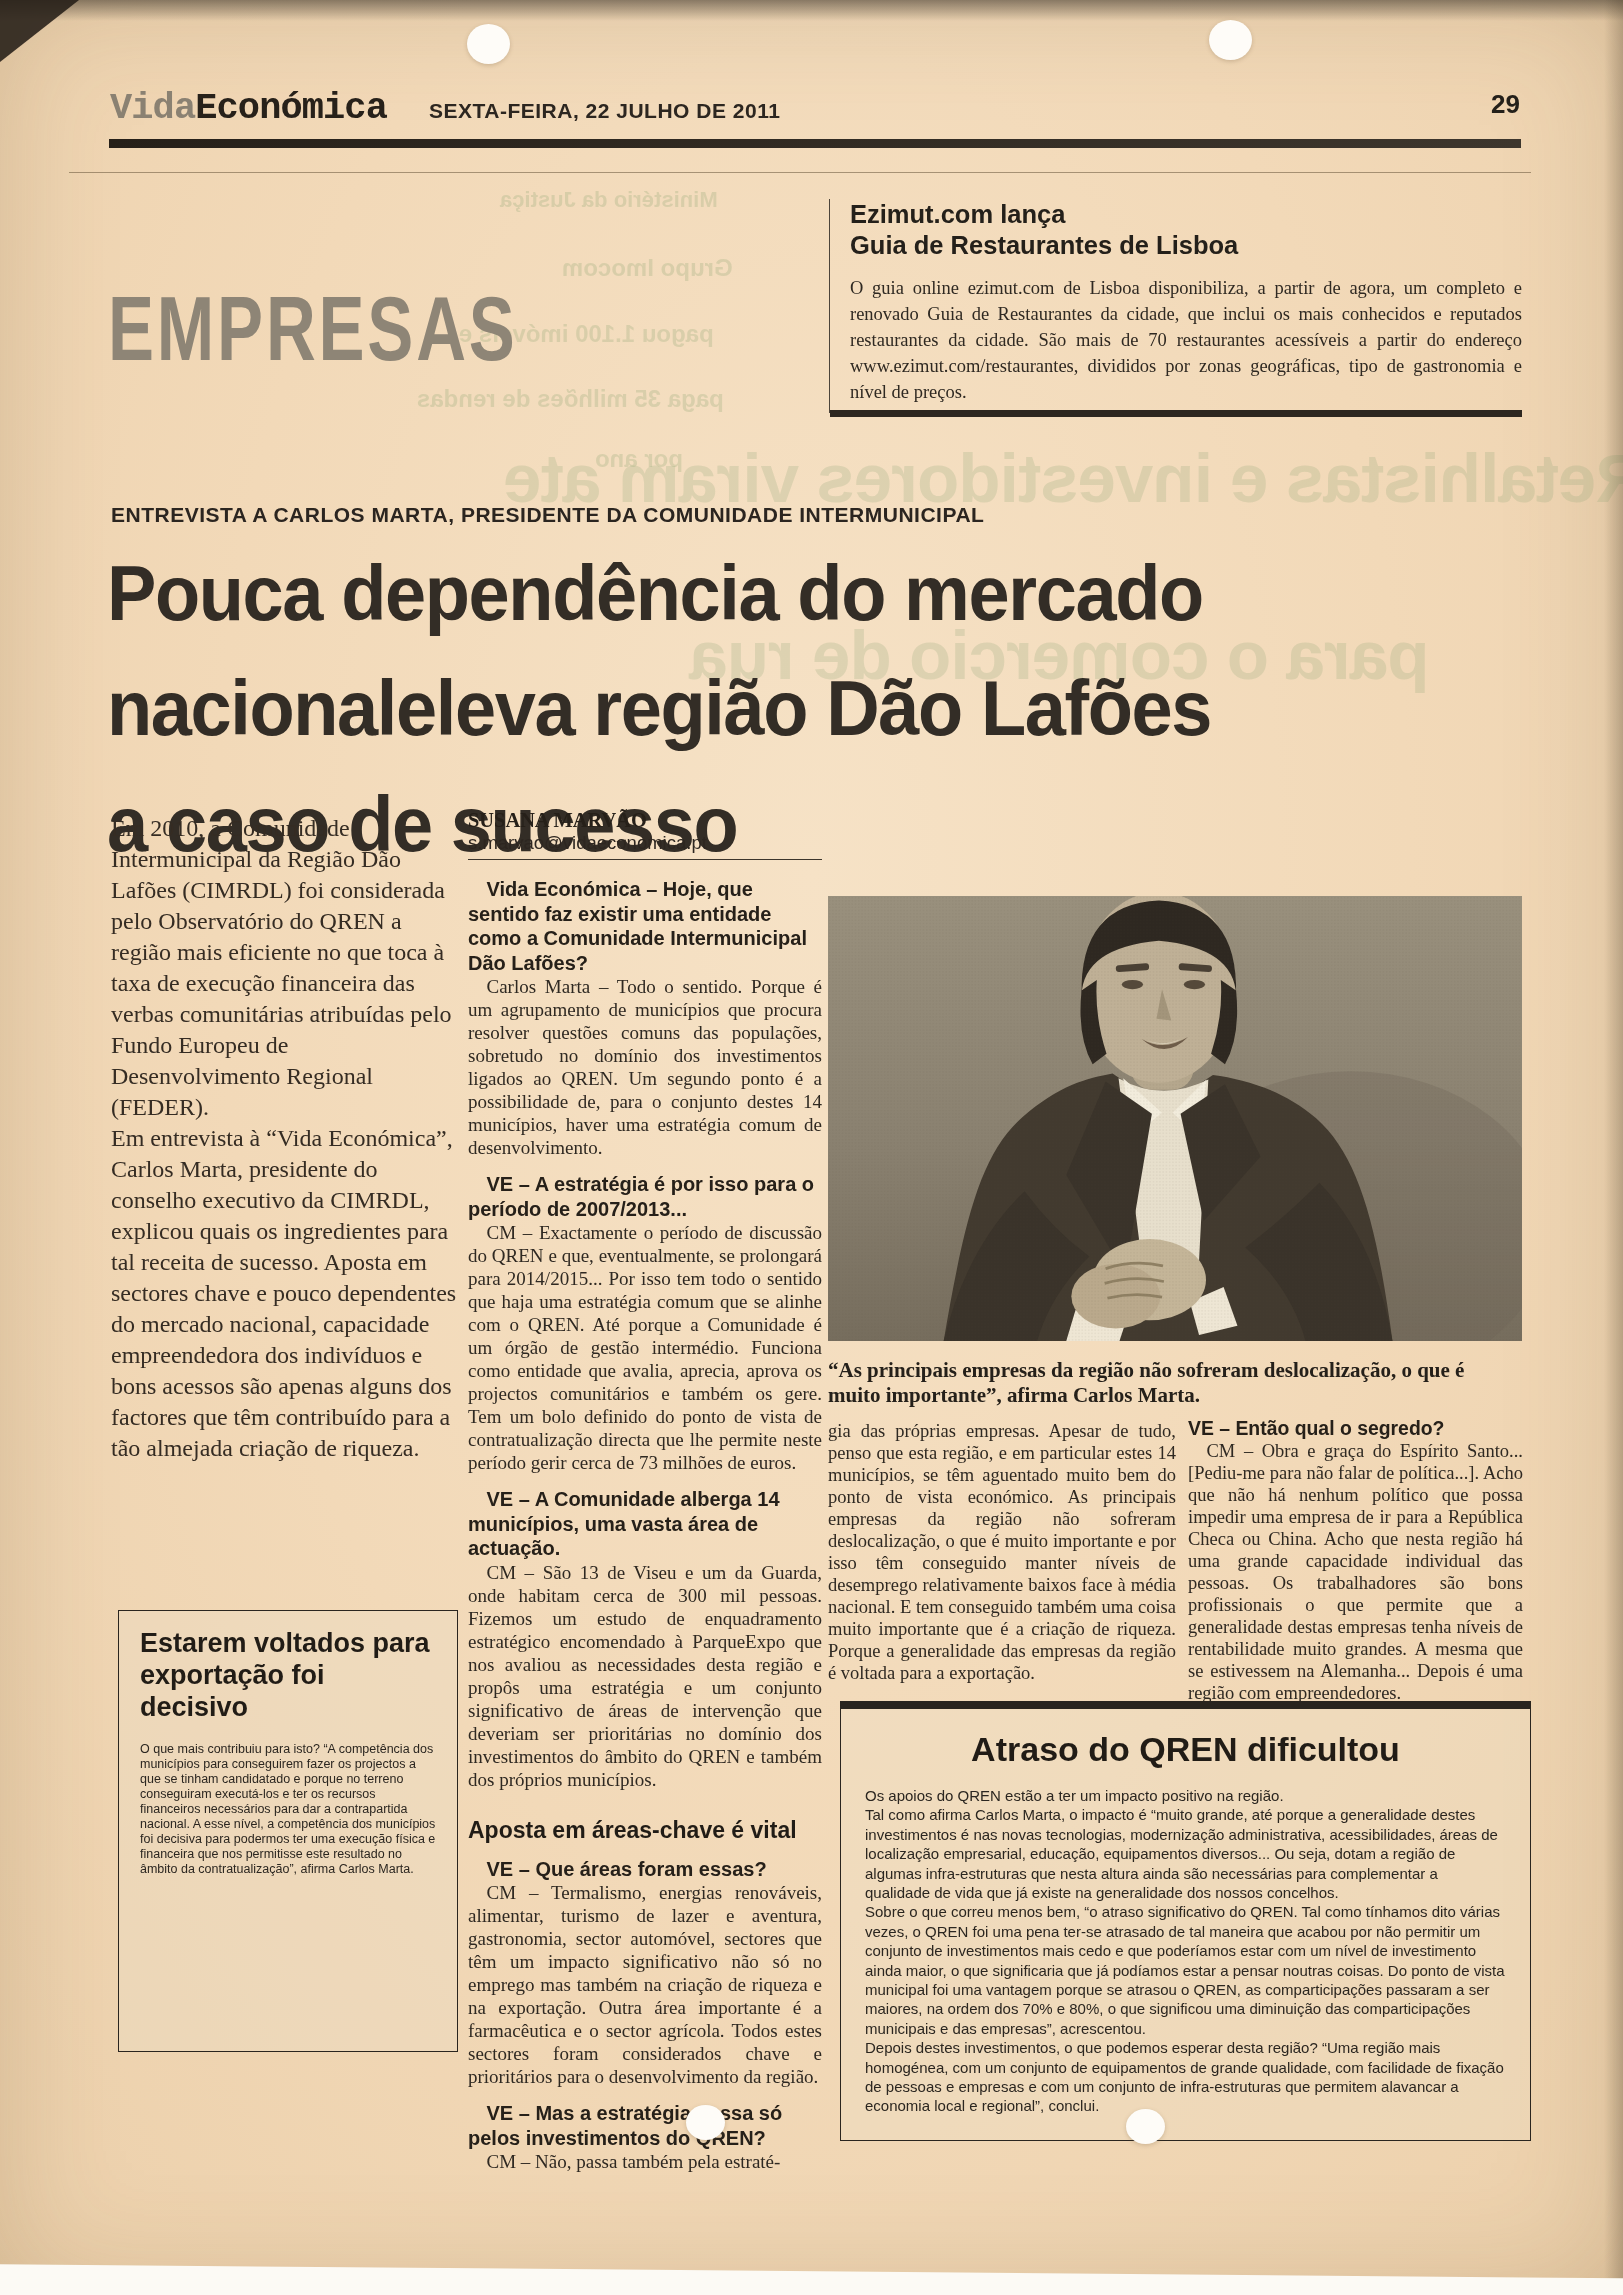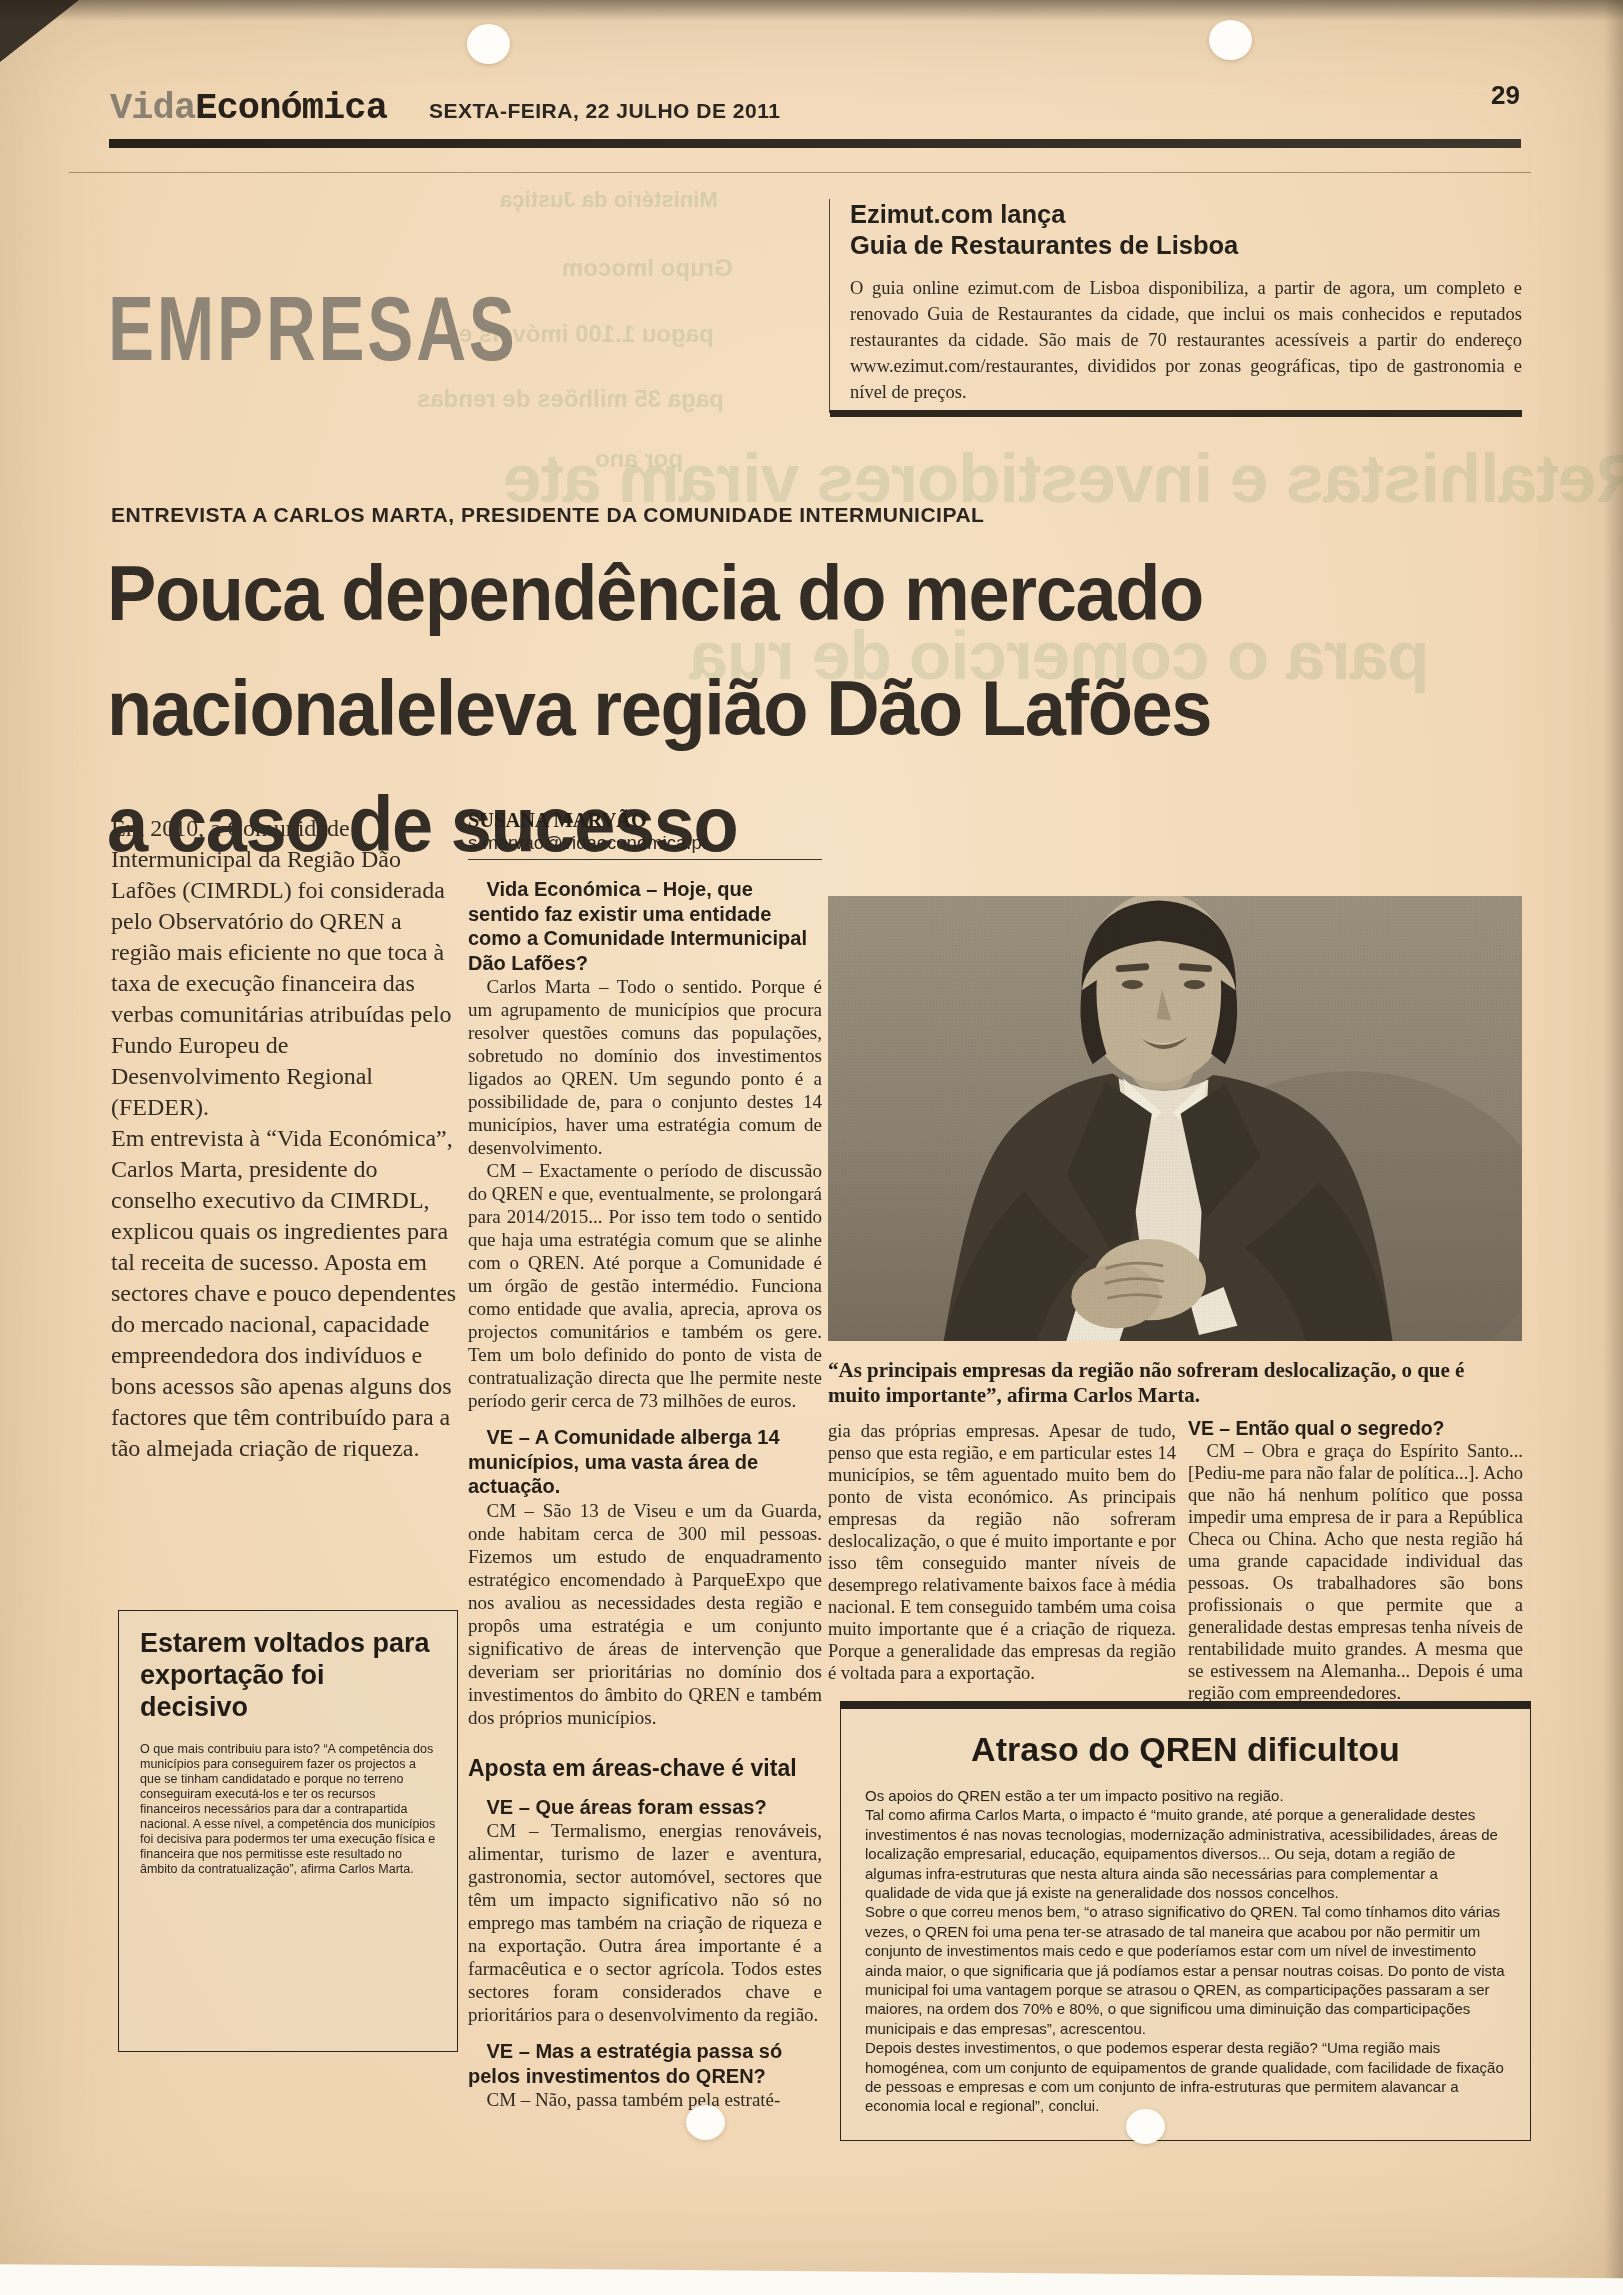--- a/index.html
+++ b/index.html
@@ -28,21 +28,21 @@
   .g4{left:562px;top:254px;font-size:24px;}
   .g5{left:459px;top:320px;font-size:24px;}
   .g6{left:417px;top:385px;font-size:24px;}
   .g7{left:595px;top:445px;font-size:24px;}
   
   .masthead{left:110px;top:87px;display:flex;align-items:baseline;gap:14px;}
   .logo{font-family:Liberation Mono, monospace;font-weight:bold;font-size:37px;letter-spacing:-0.9px;}
   .logo-vida{color:#8a8172;}
   .logo-econ{color:#27211a;}
   .date{font-family:"Liberation Sans",sans-serif;font-weight:bold;font-size:21px;color:#2c2620;letter-spacing:0.5px;margin-left:28px;}
-  .pageno{right:103px;top:80px;font-family:"Liberation Sans",sans-serif;font-weight:bold;font-size:26px;color:#24201a;}
+  .pageno{right:103px;top:89px;font-family:"Liberation Sans",sans-serif;font-weight:bold;font-size:26px;color:#24201a;}
   .header-rule{left:109px;top:139px;width:1412px;height:9.3px;background:linear-gradient(90deg,#262019,#3d362d);}
   .crease{left:69px;top:172px;width:1462px;height:1.4px;background:rgba(90,72,45,.5);}
   
   .section-title{left:108px;top:277px;font-family:"Liberation Sans",sans-serif;font-weight:900;font-size:69px;
     letter-spacing:2.8px;color:#8e8576;transform:scaleY(1.32);transform-origin:left top;}
   .brief-divider{left:829px;top:199px;width:1.4px;height:214px;background:#4c443a;}
   .brief-title{left:850px;top:199px;font-family:"Liberation Sans",sans-serif;font-weight:bold;font-size:25.5px;
     line-height:31px;color:#24201a;margin:0;}
   .brief-body{left:850px;top:275px;width:672px;font-size:18.5px;line-height:26px;text-align:justify;color:#2f2922;margin:0;}
   .brief-rule{left:830px;top:410px;width:692px;height:7.4px;background:#2d2720;}
@@ -125,20 +125,21 @@
     </div>
 
   <div class="abs midcol">
     <div class="byline">
       <span class="byline-name">SUSANA MARVÃO</span>
       <span class="byline-email">s.marvao@vidaeconomica.pt</span>
     </div>
     <div>
         <p class="question">Vida Económica – Hoje, que sentido faz existir uma entidade como a Comunidade Intermunicipal Dão Lafões?</p>
         <p class="answer">Carlos Marta – Todo o sentido. Porque é um agrupamento de municípios que procura resolver questões comuns das populações, sobretudo no domínio dos investimentos ligados ao QREN. Um segundo ponto é a possibilidade de, para o conjunto destes 14 municípios, haver uma estratégia comum de desenvolvimento.</p>
+        <p class="question">VE – A estratégia é por isso para o período de 2007/2013...</p>
         <p class="answer">CM – Exactamente o período de discussão do QREN e que, eventualmente, se prolongará para 2014/2015... Por isso tem todo o sentido que haja uma estratégia comum que se alinhe com o QREN. Até porque a Comunidade é um órgão de gestão intermédio. Funciona como entidade que avalia, aprecia, aprova os projectos comunitários e também os gere. Tem um bolo definido do ponto de vista de contratualização directa que lhe permite neste período gerir cerca de 73 milhões de euros.</p>
         <p class="question">VE – A Comunidade alberga 14 municípios, uma vasta área de actuação.</p>
         <p class="answer">CM – São 13 de Viseu e um da Guarda, onde habitam cerca de 300 mil pessoas. Fizemos um estudo de enquadramento estratégico encomendado à ParqueExpo que nos avaliou as necessidades desta região e propôs uma estratégia e um conjunto significativo de áreas de intervenção que deveriam ser prioritárias no domínio dos investimentos do âmbito do QREN e também dos próprios municípios.</p>
         <p class="subhead">Aposta em áreas-chave é vital</p>
         <p class="question">VE – Que áreas foram essas?</p>
         <p class="answer">CM – Termalismo, energias renováveis, alimentar, turismo de lazer e aventura, gastronomia, sector automóvel, sectores que têm um impacto significativo não só no emprego mas também na criação de riqueza e na exportação. Outra área importante é a farmacêutica e o sector agrícola. Todos estes sectores foram considerados chave e prioritários para o desenvolvimento da região.</p>
         <p class="question">VE – Mas a estratégia passa só pelos investimentos do QREN?</p>
         <p class="answer">CM – Não, passa também pela estraté-</p>
       </div>
   </div>

